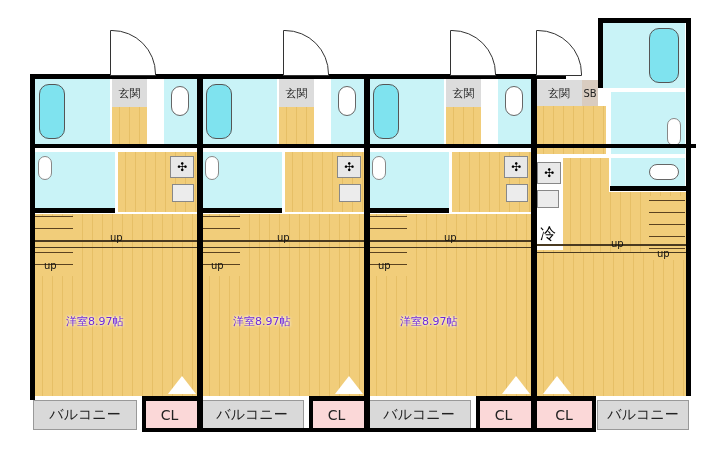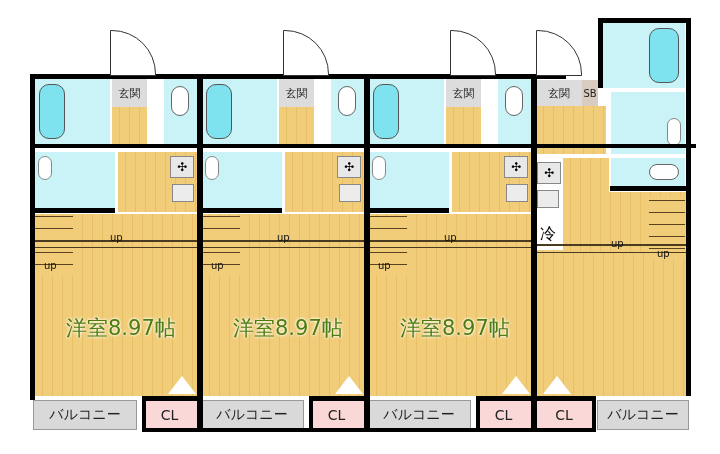--- a/index.html
+++ b/index.html
@@ -4,21 +4,21 @@
 <style>
   html,body{margin:0;padding:0;background:#fff;}
   body{width:720px;height:454px;position:relative;overflow:hidden;font-family:"DejaVu Sans",sans-serif;}
   .abs{position:absolute;box-sizing:border-box;}
   .wall{position:absolute;background:#000;}
   .wood{background:repeating-linear-gradient(90deg,#f1cd7a 0 7px,#e6bf66 7px 8px,#f1cd7a 8px 10px);}
   .tile{background:#c9f3f7;}
   .genkan{background:#dcdcdc;font-size:11px;color:#222;display:flex;align-items:center;justify-content:center;}
   .sb{background:#d9ccc0;font-size:10px;color:#222;display:flex;align-items:center;justify-content:center;}
   .tub{background:#7fe3ef;border:1px solid #555;border-radius:10px;}
-  .room-label{font-size:21px;color:#4d7c0f;white-space:nowrap;text-shadow:0 0 3px #fff,0 0 3px #fff;}
+  .room-label{font-size:11px;color:#6d28d9;white-space:nowrap;text-shadow:0 0 3px #fff,0 0 3px #fff;}
   .balcony{background:#d9d9d9;border:1px solid #999;font-size:14px;color:#222;display:flex;align-items:center;justify-content:center;}
   .cl{background:#fbd8d8;font-size:14px;color:#222;display:flex;align-items:center;justify-content:center;}
   .fridge{background:#fff;font-size:16px;display:flex;align-items:center;justify-content:center;}
   .stove{background:#e8e8e8;border:1px solid #888;font-size:12px;display:flex;align-items:center;justify-content:center;}
   .sink{background:#ececec;border:1px solid #888;}
   .door-arc{position:absolute;border:1px solid #333;background:#fff;}
   .stairs{background:repeating-linear-gradient(0deg,#f1cd7a 0 11px,#5a4220 11px 12px);}
   .up{font-size:10px;color:#111;}
   .tri{width:0;height:0;border-left:14px solid transparent;border-right:14px solid transparent;border-bottom:18px solid #fff;}
 </style>

